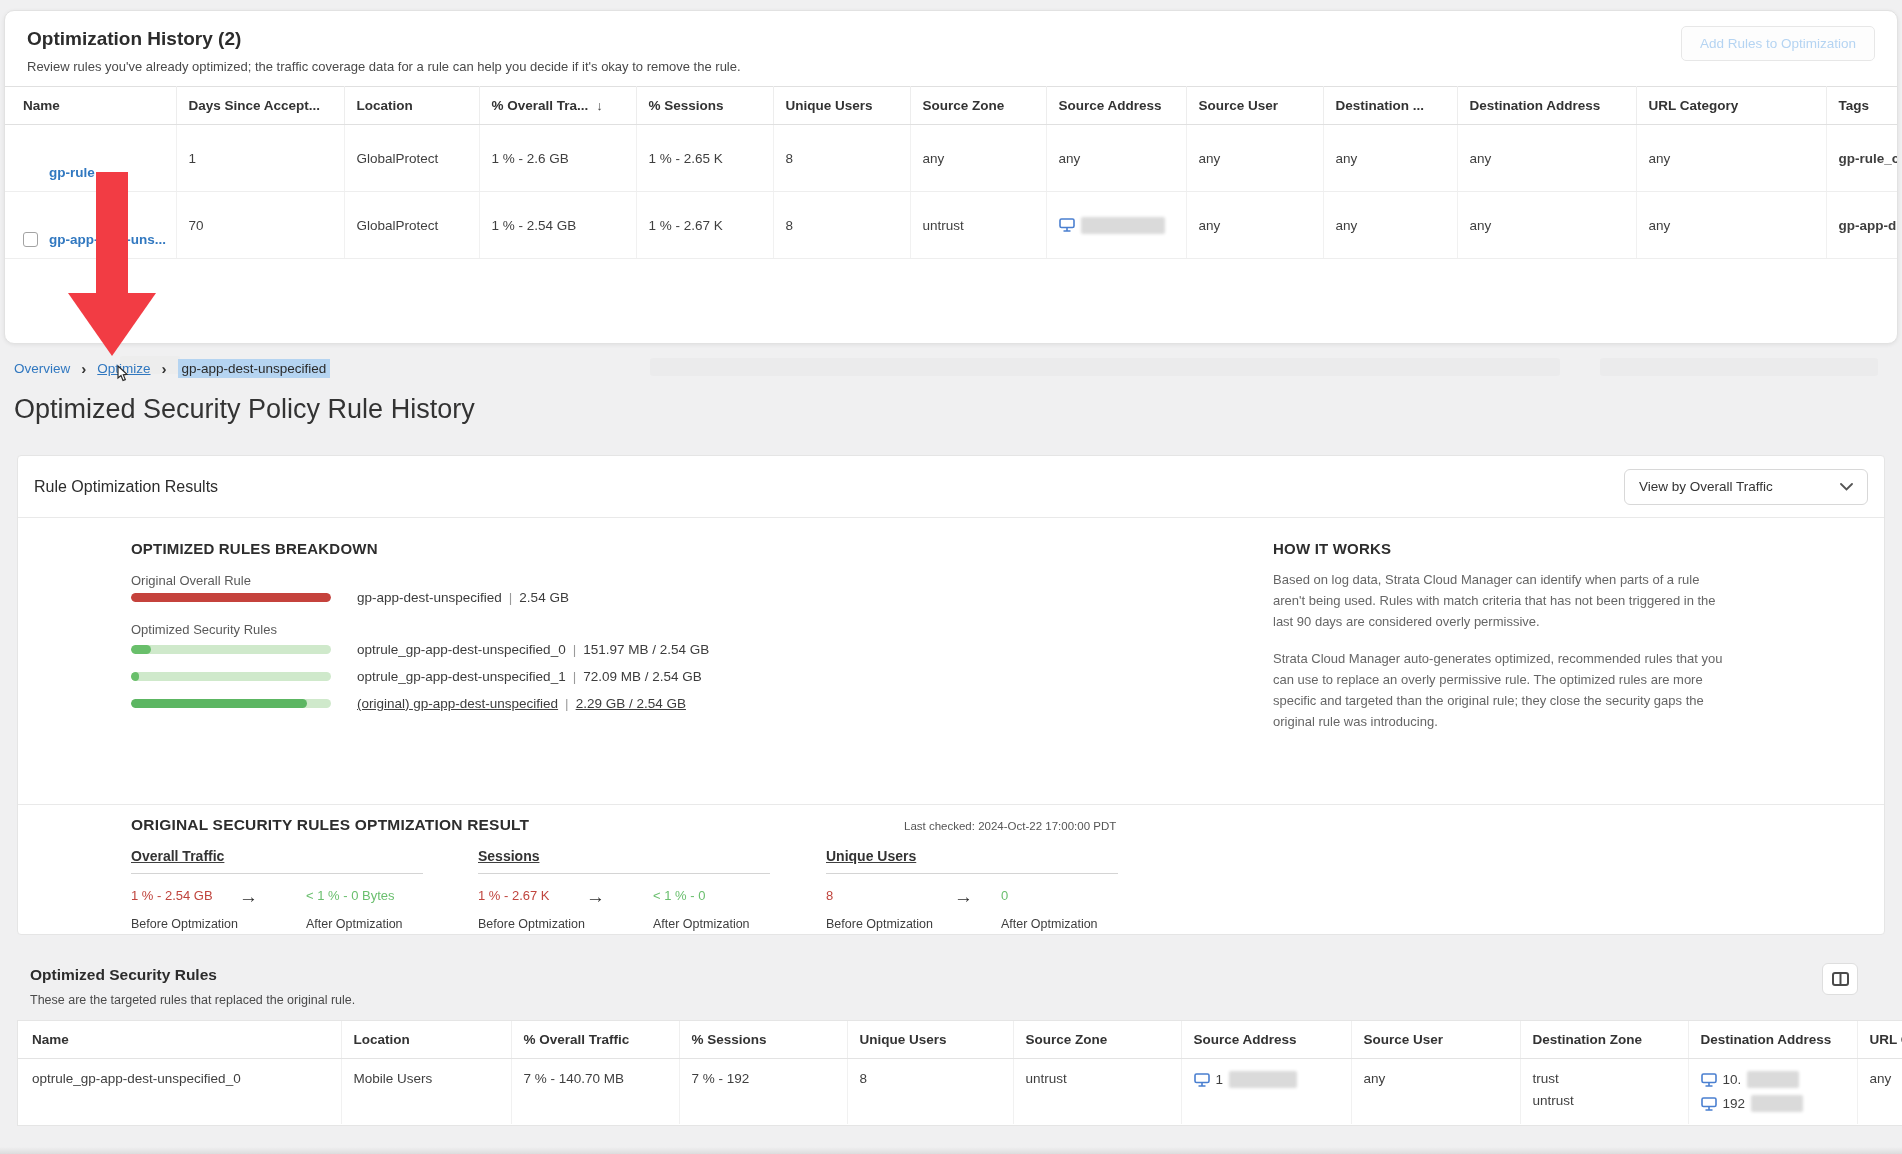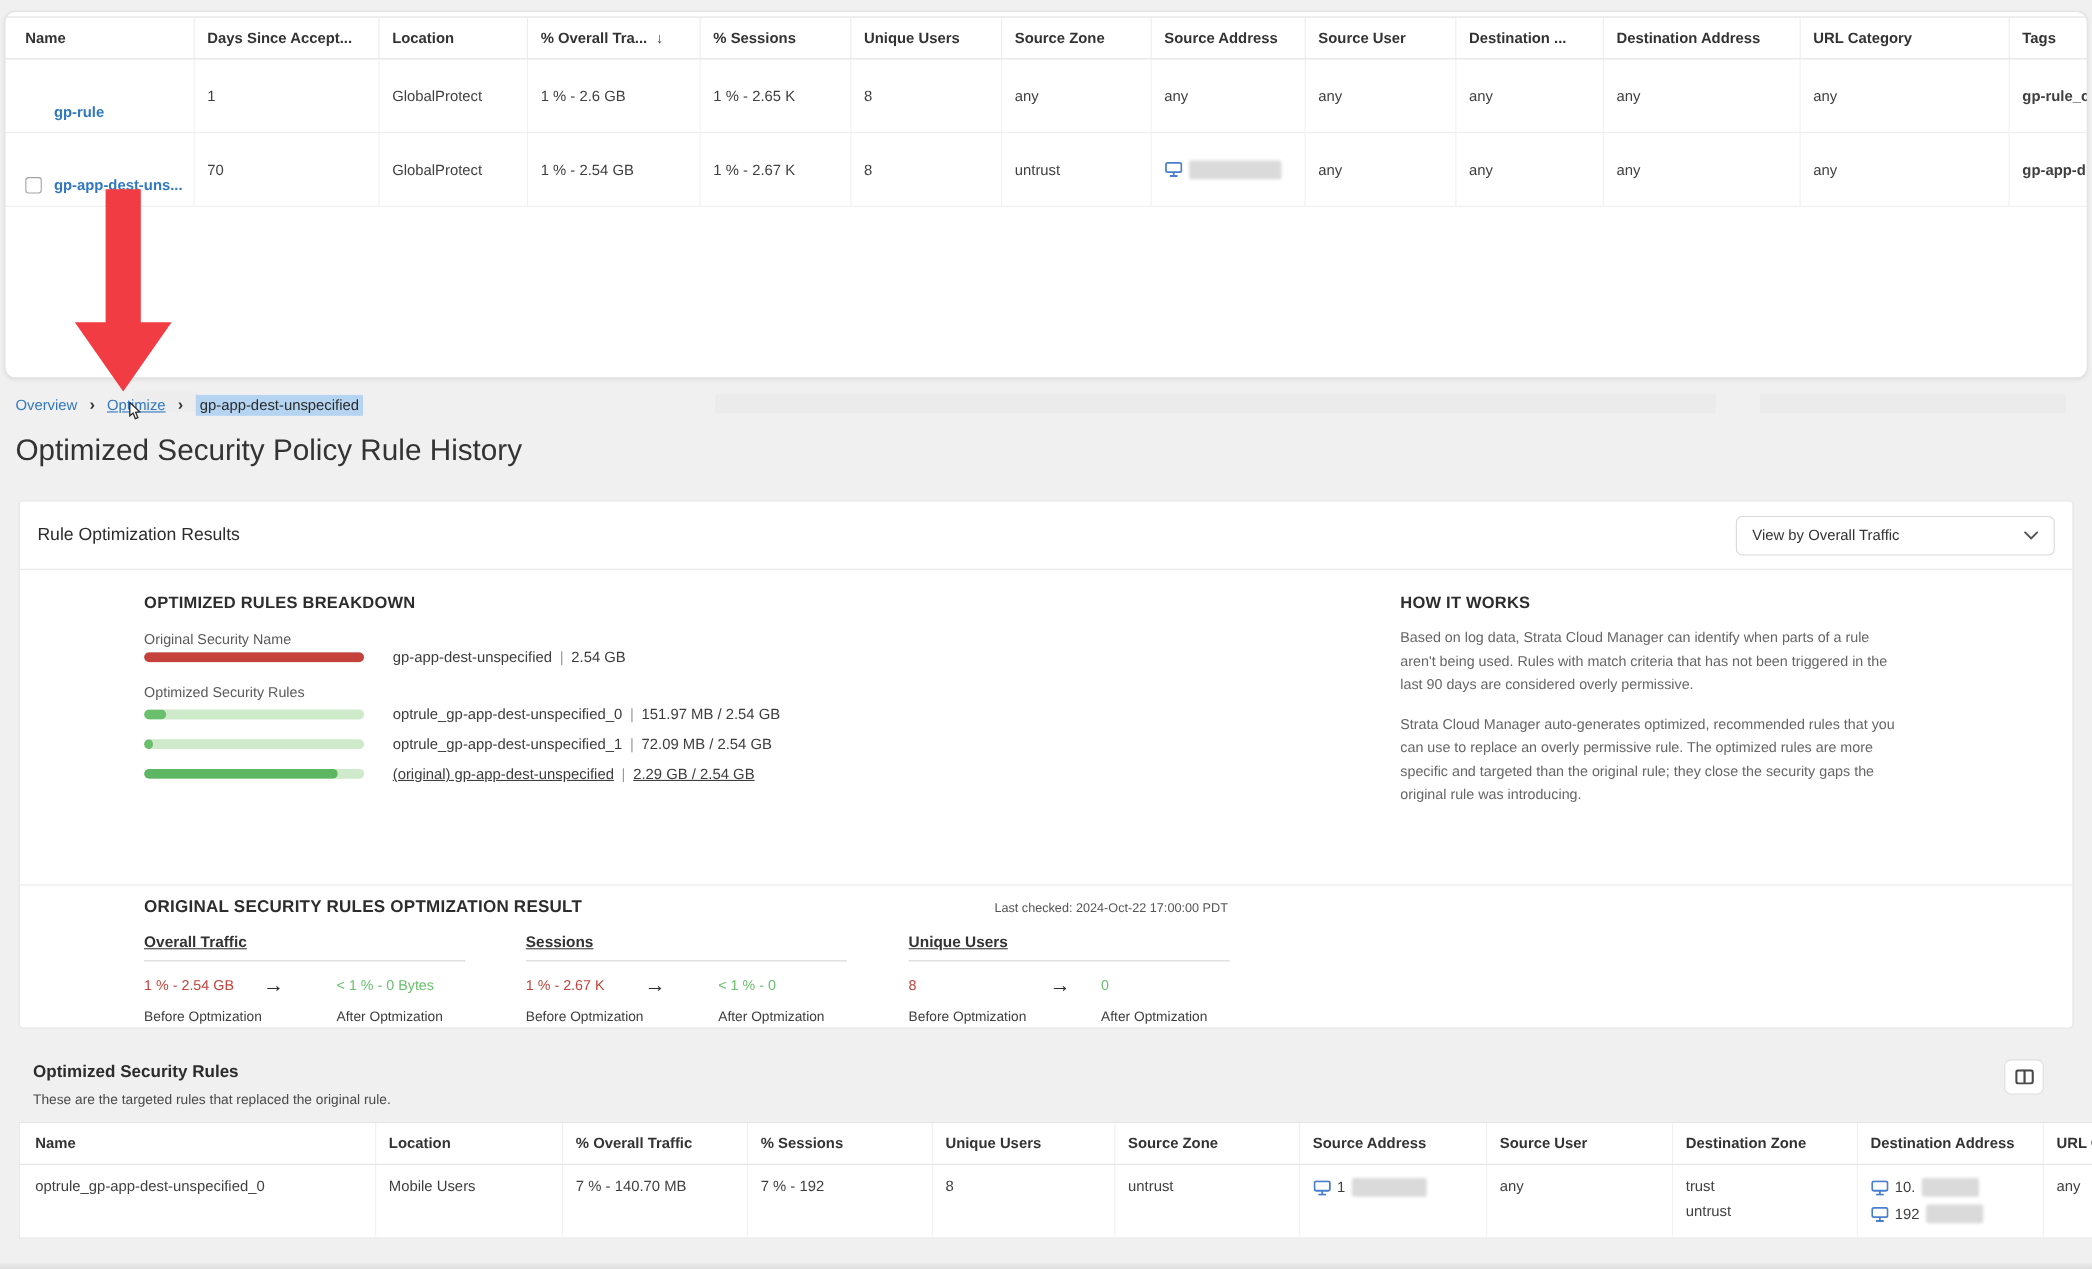--- a/index.html
+++ b/index.html
@@ -58,21 +58,21 @@
   .page-title { position:absolute; left:14px; top:394px; font-size:27px; font-weight:400; color:#333; }
   
   .main-card {
     position:absolute; left:17px; top:455px; width:1868px; height:480px;
     background:#fff; border:1px solid #e5e5e5; border-radius:4px;
   }
   .mc-head { position:absolute; left:0; right:0; top:0; height:62px; border-bottom:1px solid #e9e9e9;
     display:flex; align-items:center; justify-content:space-between; padding:0 16px; }
   .mc-title { font-size:16px; font-weight:400; color:#2c2c2c; }
   .viewby {
-    width:290px; height:36px; border:1px solid #d8d8d8; border-radius:6px; background:#fff;
+    width:244px; height:36px; border:1px solid #d8d8d8; border-radius:6px; background:#fff;
     display:flex; align-items:center; justify-content:space-between; padding:0 14px;
     font-size:13.5px; color:#333; cursor:pointer;
   }
   .sec-heading { position:absolute; font-size:15px; font-weight:700; color:#2d2d2d; letter-spacing:.2px; }
   .bd-label { position:absolute; font-size:13px; color:#5a5a5a; }
   .bar-row { position:absolute; display:flex; align-items:center; }
   .bar-track { width:200px; height:9px; border-radius:5px; background:#cfe9cb; position:relative; overflow:hidden; }
   .bar-track.red { background:#e9c9c7; }
   .bar-fill { position:absolute; left:0; top:0; bottom:0; border-radius:5px; background:#69bf6b; }
   .bar-fill.red { background:#c5423c; }
@@ -105,20 +105,25 @@
     color:#3f3f3f; border-right:1px solid #f1f1f1; }
   table.bt th:first-child, table.bt td:first-child { padding-left:14px; }
   .stack > div + div { margin-top:7px; }
   .bottom-shade { position:absolute; left:0; right:0; bottom:0; height:7px;
     background:linear-gradient(#f0f0f1,#dcdcdd); }
 </style>
 </head>
 <body>
 
 <div class="top-card">
+  <div class="tc-head">
+    <div class="tc-title">Optimization History (2)</div>
+    <div class="tc-sub">Review rules you've already optimized; the traffic coverage data for a rule can help you decide if it's okay to remove the rule.</div>
+    <button class="add-btn">Add Rules to Optimization</button>
+  </div>
   <table class="opt">
     <colgroup>
       <col style="width:171px">
         <col style="width:168px">
         <col style="width:135px">
         <col style="width:157px">
       <col style="width:137px">
         <col style="width:137px">
         <col style="width:136px">
         <col style="width:140px">
@@ -222,21 +227,21 @@
     <div class="mc-title">Rule Optimization Results</div>
     <div class="viewby">
       <span>View by Overall Traffic</span>
       <svg width="13" height="8" viewBox="0 0 13 8">
           <path d="M1 1 L6.5 6.5 L12 1" fill="none" stroke="#555" stroke-width="1.8" stroke-linecap="round"></path>
         </svg>
     </div>
   </div>
 
   <div class="sec-heading" style="left:113px; top:84px;">OPTIMIZED RULES BREAKDOWN</div>
-  <div class="bd-label" style="left:113px; top:117px;">Original Security Name</div>
+  <div class="bd-label" style="left:113px; top:117px;">Original Overall Rule</div>
   <div class="bar-row" style="left:113px; top:134px;">
     <span class="bar-track red">
         <span class="bar-fill red" style="width: 100%;"></span>
       </span>
     <span class="bar-text"><span>gp-app-dest-unspecified</span><span class="bar-pipe">|</span><span>2.54 GB</span></span>
   </div>
   <div class="bd-label" style="left:113px; top:166px;">Optimized Security Rules</div>
   <div class="bar-row" style="left:113px; top:186px;">
     <span class="bar-track">
         <span class="bar-fill" style="width: 10%;"></span>

